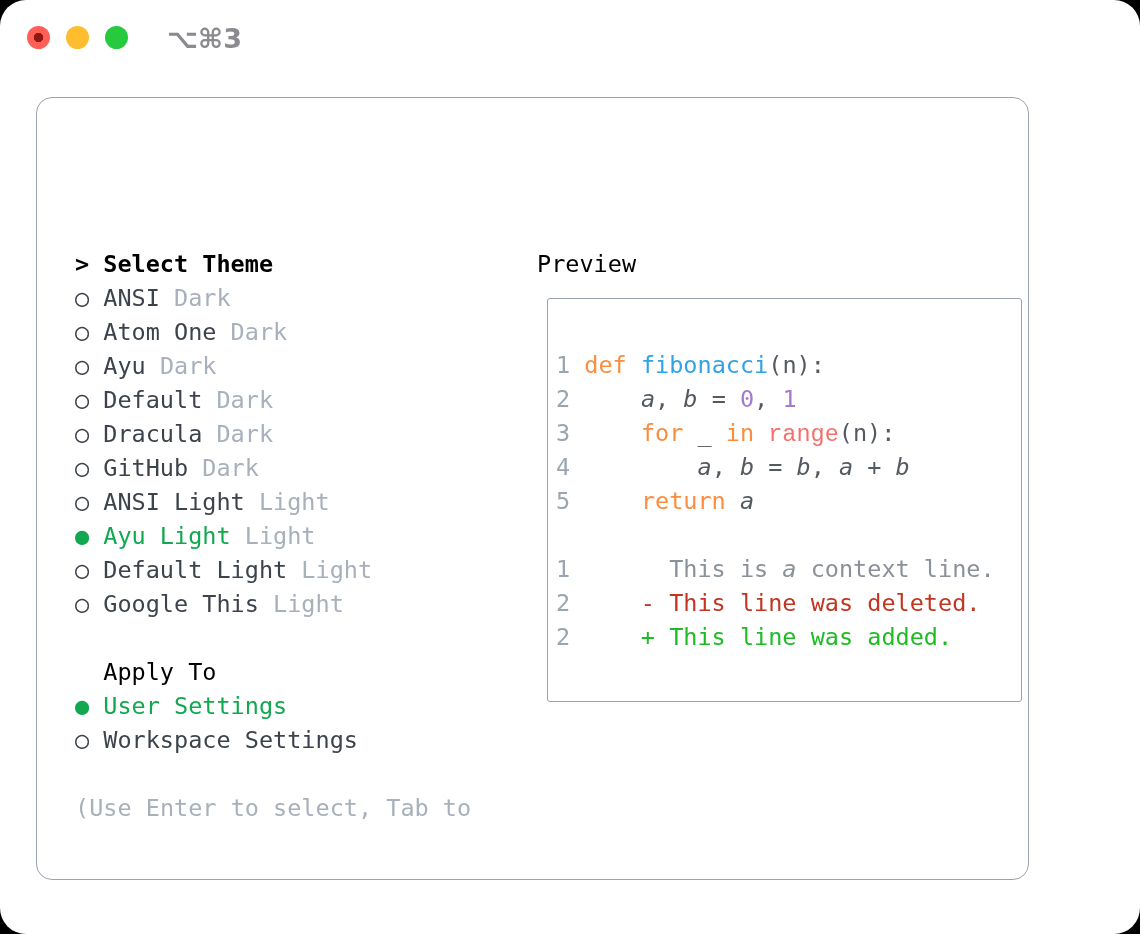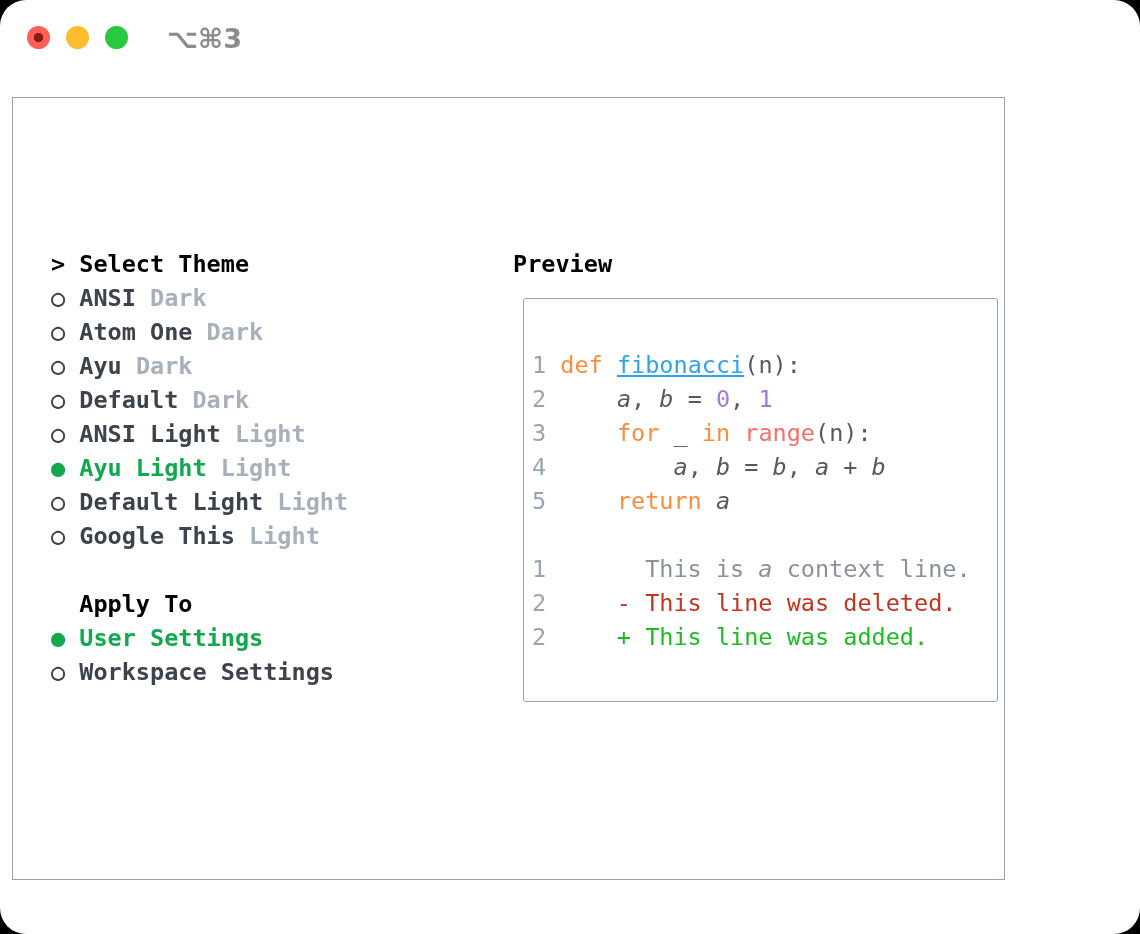--- a/index.html
+++ b/index.html
@@ -15,51 +15,51 @@
   .tl{position:absolute;top:26px;width:23px;height:23px;border-radius:50%;}
   .tl.close{left:27px;background:radial-gradient(circle,#8c1a10 0 4.5px,#ff5f57 5px);}
   .tl.min{left:66px;background:#fdbd2e;}
   .tl.max{left:105px;background:#27c93f;}
   .win-title{
     position:absolute;left:167px;top:22px;height:34px;line-height:34px;
     font-family:"DejaVu Sans",sans-serif;font-size:27px;font-weight:bold;color:#8a8a8f;
   }
   
   .panel{
-    position:absolute;left:12px;top:97px;width:993px;height:783px;box-sizing:border-box;
-    border:1.5px solid var(--border,#9aa3ad);border-radius:0;background:#fff;
+    position:absolute;left:36px;top:97px;width:993px;height:783px;box-sizing:border-box;
+    border:1.5px solid var(--border,#9aa3ad);border-radius:16px;background:#fff;
   }
   .left-col{position:absolute;left:38px;top:149px;font-size:23.5px;}
-  .row{height:34px;line-height:34px;white-space:pre;font-weight:bold;}
+  .row{height:34px;line-height:34px;white-space:pre;}
   .row .marker{display:inline-block;width:2ch;}
   .spacer{height:34px;}
   .list-header{font-weight:bold;color:#000;}
   .item-name{color:var(--item,#3d434c);}
   .item-tag{color:var(--tag,#a7b0bb);}
   .selected .item-name{color:var(--selection_green,#12a850);}
   .selected .marker{color:var(--selection_green,#12a850);}
   .unselected .marker{color:var(--item,#3d434c);}
   .apply-header{color:#000;}
   .help{color:var(--help,#a7b0bb);}
   
   .preview-header{
     position:absolute;left:500px;top:149px;height:34px;line-height:34px;
-    font-size:23.5px;font-weight:bold;color:#000;
+    font-size:23.5px;font-weight:normal;color:#000;
   }
   .preview-box{
     position:absolute;left:510px;top:200px;width:475px;height:404px;box-sizing:border-box;
     border:1.5px solid var(--border,#9aa3ad);border-radius:3px;background:#fff;overflow:hidden;
   }
   .code{position:absolute;left:8px;top:49px;font-size:23.5px;}
   .code-line{height:34px;line-height:34px;white-space:pre;}
   .lnum{display:inline-block;width:2ch;color:var(--line_number,#9aa5b1);}
   .seg-keyword{color:var(--keyword,#fa8d3e);}
-  .seg-function{color:var(--function,#2fa2e8);text-decoration:underline;}
+  .seg-function{color:var(--function,#2fa2e8);}
   .seg-number{color:var(--number,#a37acc);}
-  .seg-builtin{color:var(--builtin,#f4706b);}
+  .seg-builtin{color:var(--builtin,#f4706b);font-family:Liberation Mono, monospace;}
   .seg-text{color:var(--text,#545a61);}
   .seg-variable{color:var(--variable,#545a61);font-style:italic;}
   .seg-context{color:var(--context,#8a9199);}
   .seg-context_var{color:var(--context_var,#8a9199);font-style:italic;}
   .seg-deleted{color:var(--deleted,#c23621);text-align:center;}
   .seg-added{color:var(--added,#1dbc24);}
 </style>
 </head>
 <body>
 
@@ -75,37 +75,40 @@
   <div class="panel">
 
     <div class="left-col">
       <div class="row list-header"><span class="marker">&gt;</span><span>Select Theme</span></div>
 
       <div id="theme-list">
           <div class="row unselected"><span class="marker">○</span><span class="item-name">ANSI</span><span class="item-tag"> Dark</span></div>
           <div class="row unselected"><span class="marker">○</span><span class="item-name">Atom One</span><span class="item-tag"> Dark</span></div>
           <div class="row unselected"><span class="marker">○</span><span class="item-name">Ayu</span><span class="item-tag"> Dark</span></div>
           <div class="row unselected"><span class="marker">○</span><span class="item-name">Default</span><span class="item-tag"> Dark</span></div>
+          <div class="row unselected"><span class="marker">○</span><span class="item-name">Dracula</span><span class="item-tag"> Dark</span></div>
+          <div class="row unselected"><span class="marker">○</span><span class="item-name">GitHub</span><span class="item-tag"> Dark</span></div>
           <div class="row unselected"><span class="marker">○</span><span class="item-name">ANSI Light</span><span class="item-tag"> Light</span></div>
           <div class="row selected"><span class="marker">●</span><span class="item-name">Ayu Light</span><span class="item-tag"> Light</span></div>
           <div class="row unselected"><span class="marker">○</span><span class="item-name">Default Light</span><span class="item-tag"> Light</span></div>
           <div class="row unselected"><span class="marker">○</span><span class="item-name">Google This</span><span class="item-tag"> Light</span></div>
         </div>
 
       <div class="spacer"></div>
 
       <div class="row apply-header"><span class="marker"></span><span>Apply To</span></div>
 
       <div id="apply-list">
           <div class="row selected"><span class="marker">●</span><span class="item-name">User Settings</span></div>
           <div class="row unselected"><span class="marker">○</span><span class="item-name">Workspace Settings</span></div>
         </div>
 
       <div class="spacer"></div>
 
+      <div class="row help">(Use Enter to select, Tab to</div>
     </div>
 
     <div class="preview-header">Preview</div>
 
     <div class="preview-box">
       <div class="code" id="preview-code">
           <div class="code-line"><span class="lnum">1</span><span class="seg-keyword">def</span><span class="seg-text"> </span><span class="seg-function">fibonacci</span><span class="seg-text">(n):</span></div>
           <div class="code-line"><span class="lnum">2</span><span class="seg-text">    </span><span class="seg-variable">a</span><span class="seg-text">, </span><span class="seg-variable">b</span><span class="seg-text"> = </span><span class="seg-number">0</span><span class="seg-text">, </span><span class="seg-number">1</span></div>
           <div class="code-line"><span class="lnum">3</span><span class="seg-text">    </span><span class="seg-keyword">for</span><span class="seg-text"> _ </span><span class="seg-keyword">in</span><span class="seg-text"> </span><span class="seg-builtin">range</span><span class="seg-text">(n):</span></div>
           <div class="code-line"><span class="lnum">4</span><span class="seg-text">        </span><span class="seg-variable">a</span><span class="seg-text">, </span><span class="seg-variable">b</span><span class="seg-text"> = </span><span class="seg-variable">b</span><span class="seg-text">, </span><span class="seg-variable">a</span><span class="seg-text"> + </span><span class="seg-variable">b</span></div>

